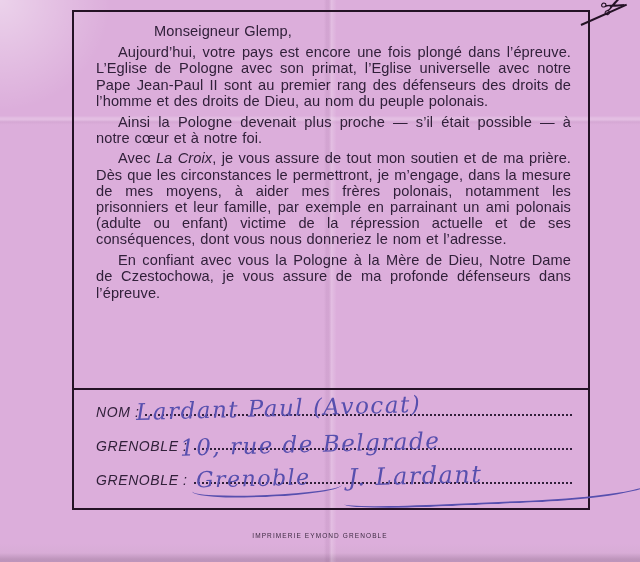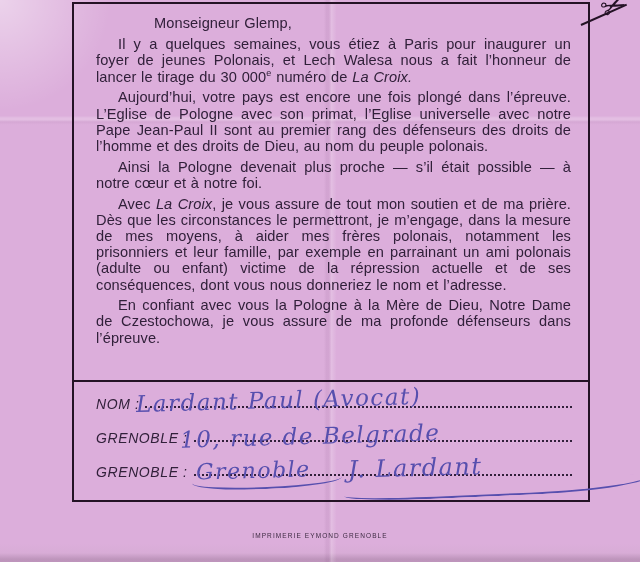--- a/index.html
+++ b/index.html
@@ -11,21 +11,21 @@
   }
   .paper{
     position:absolute;inset:0;
     background:
       radial-gradient(circle at 0% 0%, rgba(255,255,255,.45), rgba(255,255,255,0) 13%),
       linear-gradient(90deg, rgba(0,0,0,0) 50.6%, rgba(90,40,90,.07) 51%, rgba(90,40,90,.07) 51.4%, rgba(255,255,255,.20) 51.8%, rgba(255,255,255,0) 52.6%),
       linear-gradient(180deg, rgba(0,0,0,0) 20.6%, rgba(255,255,255,.20) 21%, rgba(255,255,255,.20) 21.3%, rgba(90,40,90,.05) 21.7%, rgba(0,0,0,0) 22.2%),
       linear-gradient(0deg, rgba(120,90,115,.30) 0.5%, rgba(190,160,185,.14) 1.6%, rgba(0,0,0,0) 3.2%);
   }
   .frame{
-    position:absolute;left:72px;top:2px;width:518px;height:500px;
+    position:absolute;left:72px;top:10px;width:518px;height:500px;
     border:2.5px solid var(--border,#241225);
     box-sizing:border-box;
   }
   .letter-body{
     position:absolute;left:22px;right:17px;top:11px;
     color:var(--ink,#31203a);
     font-size:14.6px;line-height:16.2px;
     text-align:justify;word-spacing:.6px;letter-spacing:.1px;
   }
   .salutation{margin:0 0 5px 58px;}
@@ -85,21 +85,20 @@
 
 <div class="paper">
 
   <div class="cut-line"></div>
   <div class="scissors">✂</div>
 
   <div class="frame">
 
     <div class="letter-body">
       <p class="salutation">Monseigneur Glemp,</p>
-      <p class="para"><span>Il y a quelques semaines, vous étiez à Paris pour inaugurer un foyer de jeunes Polonais, et Lech Walesa nous a fait l’honneur de lancer le tirage du 30 000</span><sup>e</sup><span> numéro de </span><span class="it">La Croix.</span></p>
       <p class="para"><span>Aujourd’hui, votre pays est encore une fois plongé dans l’épreuve. L’Eglise de Pologne avec son primat, l’Eglise universelle avec notre Pape Jean-Paul II sont au premier rang des défenseurs des droits de l’homme et des droits de Dieu, au nom du peuple polonais.</span></p>
       <p class="para"><span>Ainsi la Pologne devenait plus proche — s’il était possible — à notre cœur et à notre foi.</span></p>
       <p class="para"><span>Avec </span><span class="it">La Croix</span><span>, je vous assure de tout mon soutien et de ma prière. Dès que les circonstances le permettront, je m’engage, dans la mesure de mes moyens, à aider mes frères polonais, notamment les prisonniers et leur famille, par exemple en parrainant un ami polonais (adulte ou enfant) victime de la répression actuelle et de ses conséquences, dont vous nous donneriez le nom et l’adresse.</span></p>
       <p class="para"><span>En confiant avec vous la Pologne à la Mère de Dieu, Notre Dame de Czestochowa, je vous assure de ma profonde défenseurs dans l’épreuve.</span></p>
     </div>
 
     <div class="divider"></div>
 
     <div class="fields">
 

